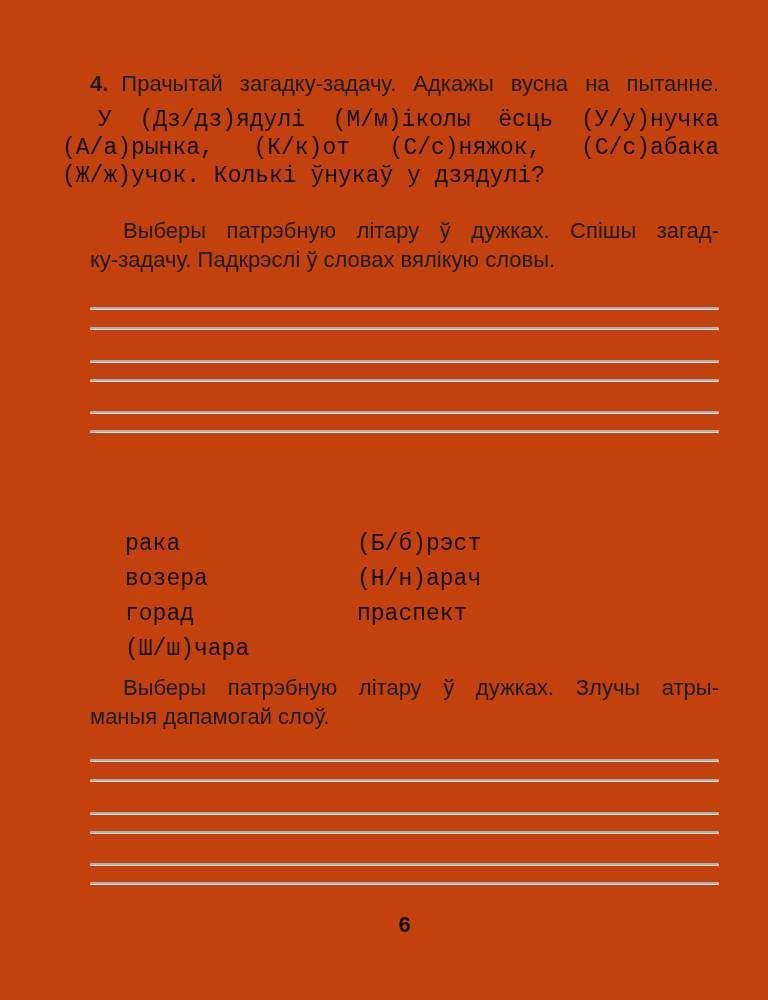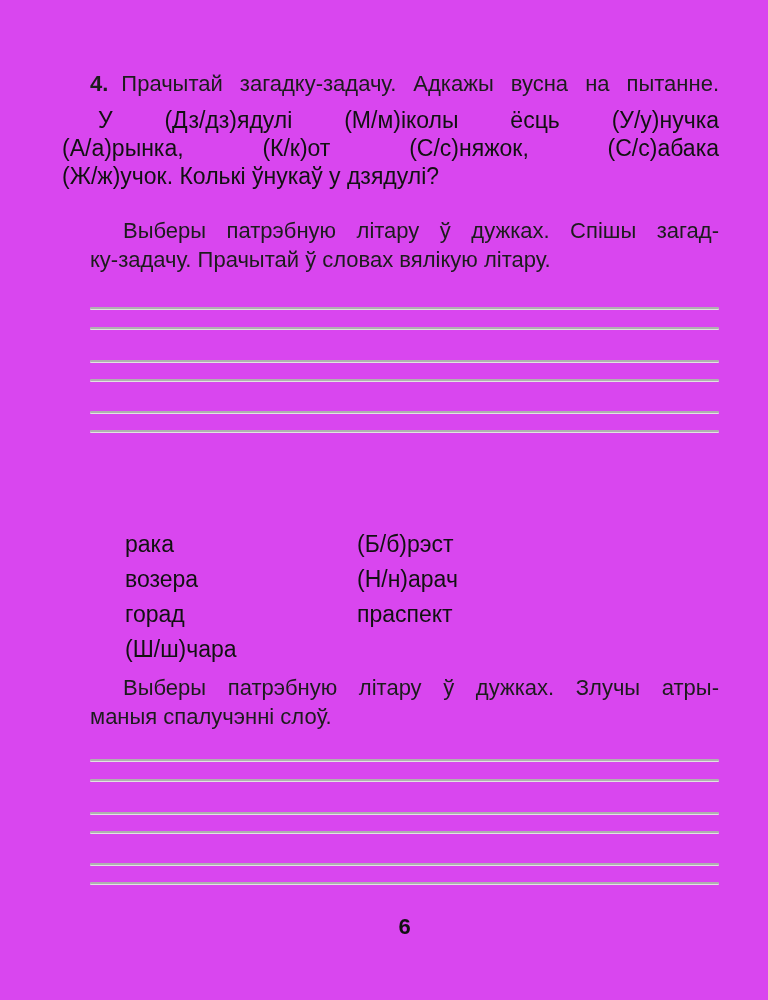--- a/index.html
+++ b/index.html
@@ -4,37 +4,37 @@
 <style>
   html, body {
     margin: 0;
     padding: 0;
     background: #ffffff;
   }
   .page {
     position: relative;
     width: 768px;
     height: 1000px;
-    background: #d946ef;
+    background: #c2410c;
     overflow: hidden;
     color: #1a1a1a;
   }
   .block {
     position: absolute;
     left: 90px;
     width: 629px;
   }
   .sans {
     font-family: "Liberation Sans", sans-serif;
     font-size: 22px;
     line-height: 29px;
     color: #1c1c1c;
   }
   .serif {
-    font-family: Liberation Sans, sans-serif;
+    font-family: Liberation Mono, monospace;
     font-size: 23px;
     line-height: 28px;
     color: #111111;
   }
   .jlast {
     text-align: justify;
     text-align-last: justify;
   }
   .indent { text-indent: 36px; }
   .indent-sm { text-indent: 33px; }
@@ -84,21 +84,21 @@
   </section>
 
   <section class="block serif" style="top:106px; left:62px; width:657px;">
     <div class="jlast indent">У (Дз/дз)ядулі (М/м)іколы ёсць (У/у)нучка</div>
     <div class="jlast">(А/а)рынка, (К/к)от (С/с)няжок, (С/с)абака</div>
     <div>(Ж/ж)учок. Колькі ўнукаў у дзядулі?</div>
   </section>
 
   <section class="block sans" style="top:216px">
     <div class="jlast indent-sm">Выберы патрэбную літару ў дужках. Спішы загад-</div>
-    <div>ку-задачу. Прачытай ў словах вялікую літару.</div>
+    <div>ку-задачу. Падкрэслі ў словах вялікую словы.</div>
   </section>
 
   <section class="block rules" style="top:307px">
     <div class="wline"></div>
     <div class="wline"></div>
     <div class="wline"></div>
     <div class="wline"></div>
     <div class="wline"></div>
     <div class="wline"></div>
   </section>
@@ -109,21 +109,21 @@
     <span>(Б/б)рэст</span>
     <span>возера</span>
     <span>(Н/н)арач</span>
     <span>горад</span>
     <span>праспект</span>
     <span>(Ш/ш)чара</span>
   </section>
 
   <section class="block sans" style="top:673px">
     <div class="jlast indent-sm">Выберы патрэбную літару ў дужках. Злучы атры-</div>
-    <div>маныя спалучэнні слоў.</div>
+    <div>маныя дапамогай слоў.</div>
   </section>
 
   <section class="block rules" style="top:759px">
     <div class="wline"></div>
     <div class="wline"></div>
     <div class="wline"></div>
     <div class="wline"></div>
     <div class="wline"></div>
     <div class="wline"></div>
   </section>

